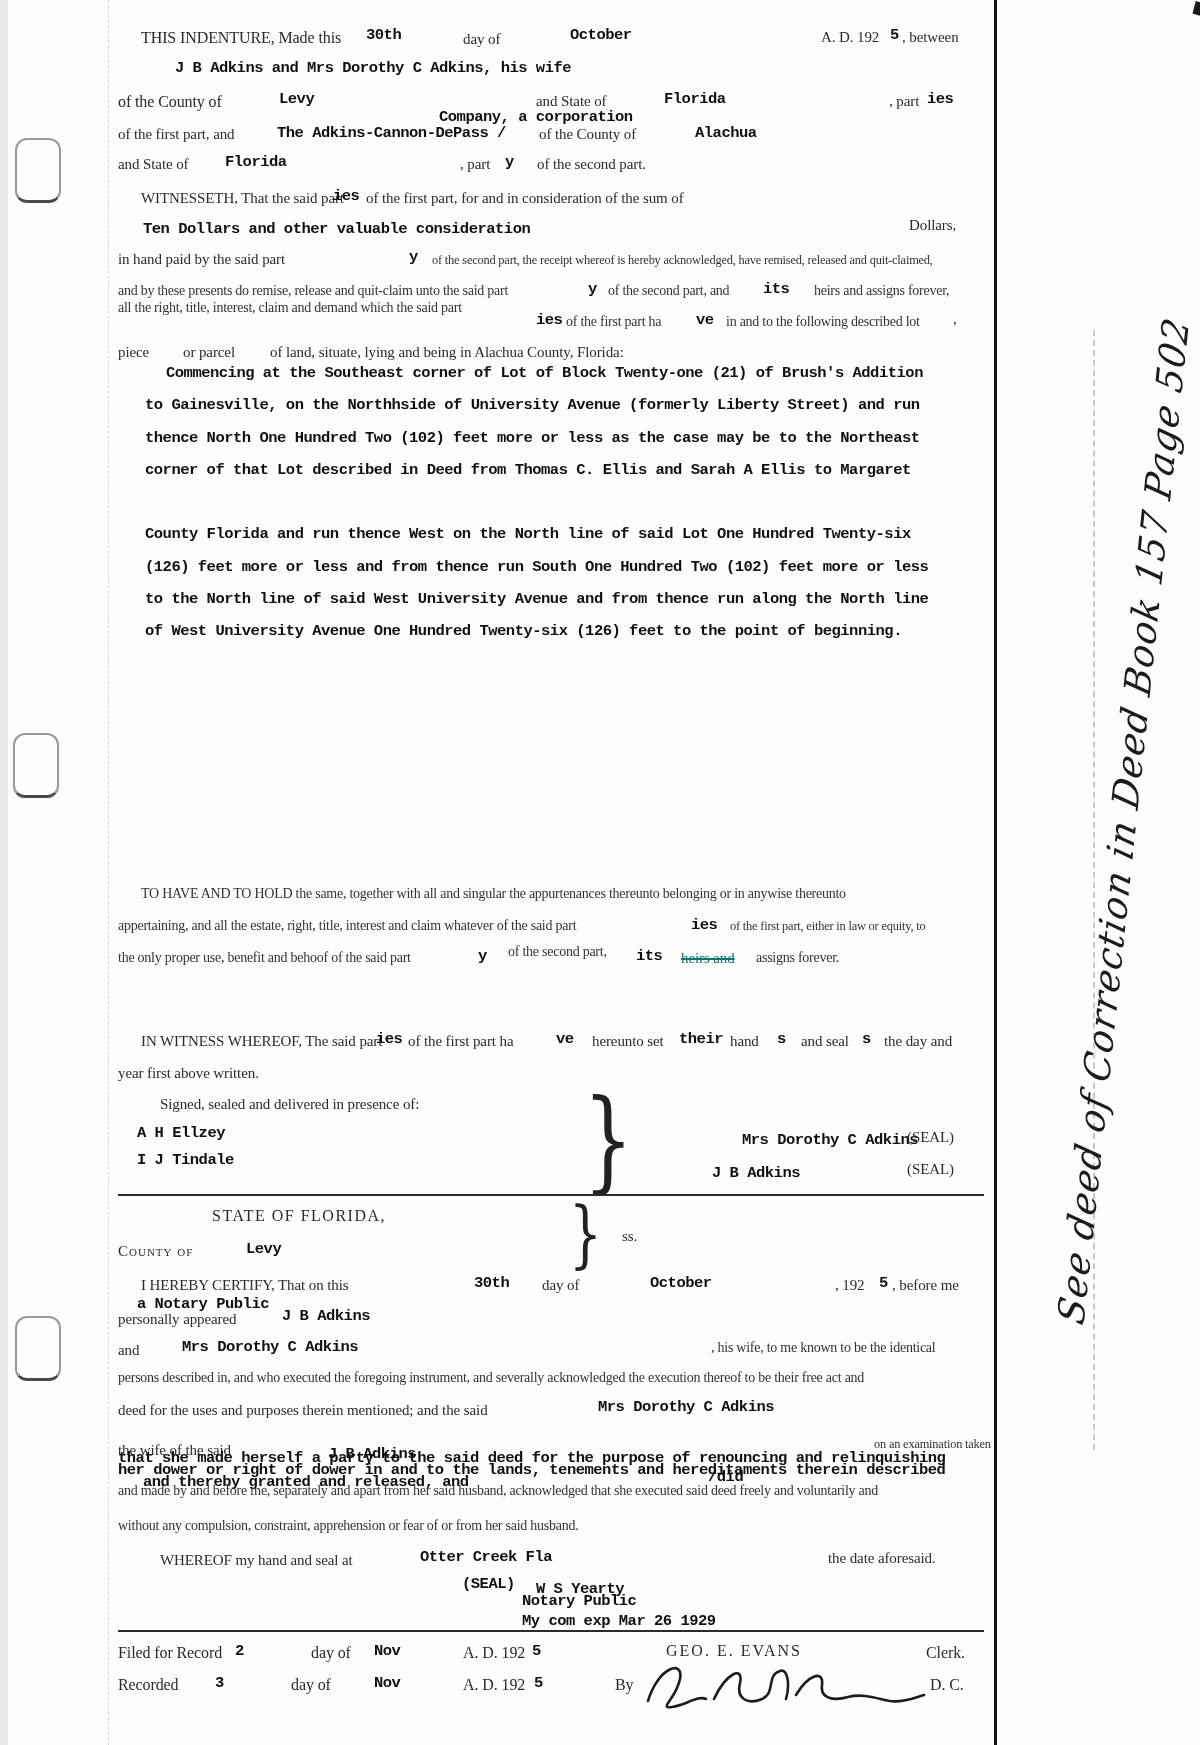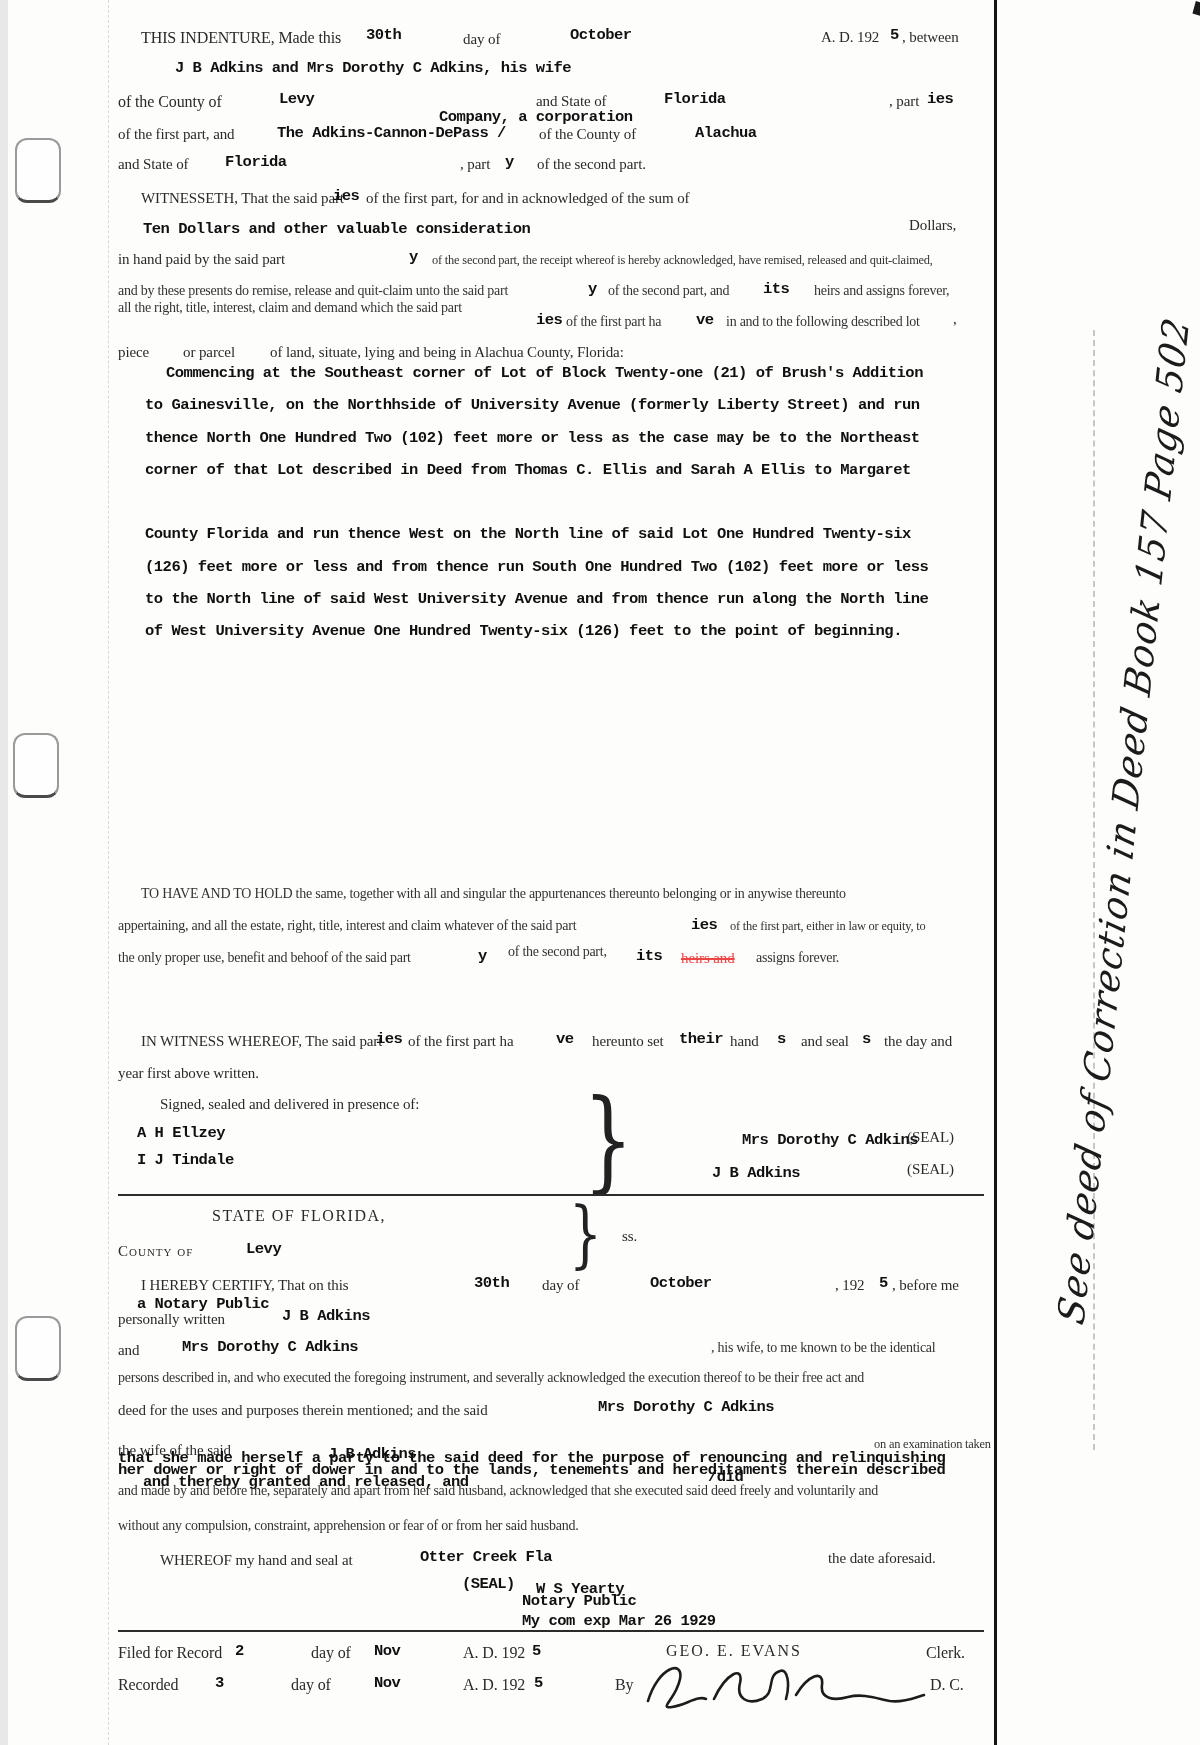--- a/index.html
+++ b/index.html
@@ -8,21 +8,21 @@
   .page span{position:absolute;white-space:nowrap;line-height:1.05;}
   
   .pr{font-size:15px;color:#2a2a2a;letter-spacing:-0.1px;}
   .lg{font-size:16px;}
   .cond{font-size:14px;color:#333;letter-spacing:-0.25px;}
   .xs{font-size:12.4px;color:#333;letter-spacing:-0.2px;}
   .caps{font-size:16px;letter-spacing:1.5px;color:#2a2a2a;}
   .sc{font-size:15px;font-variant:small-caps;letter-spacing:1px;color:#2a2a2a;}
   
   .ty{font-family:"Liberation Mono",monospace;font-weight:bold;font-size:15.5px;color:#101010;letter-spacing:-0.5px;}
-  .struck{text-decoration:line-through;text-decoration-thickness:2px;color:#ef4444;}
+  .struck{text-decoration:line-through;text-decoration-thickness:2px;color:#0f766e;}
   .brace{font-family:"DejaVu Serif",serif;font-weight:200;color:#222;transform:scaleX(.72);transform-origin:left top;line-height:.85;}
   .b1{font-size:110px;}
   .b2{font-size:72px;}
   .rule{position:absolute;height:2px;background:#2b2b2b;}
   .vline{position:absolute;left:986px;top:0;width:3px;height:1745px;background:#141414;}
   .dashline{position:absolute;left:1085px;top:330px;height:1120px;width:0;border-left:2px dashed #9c9c9c;opacity:.55;}
   .leftedge{position:absolute;left:100px;top:0;height:1745px;width:0;border-left:1px dashed #cfcfcf;opacity:.8;}
   .hole{position:absolute;width:42px;height:60px;border:2px solid #9a9a9a;border-bottom:3px solid #4a4a4a;border-radius:12px;background:#fefefe;}
   .speck{position:absolute;left:1186px;top:2px;width:9px;height:13px;background:#1a1a1a;transform:rotate(15deg);}
   .handnote{position:absolute;left:1042px;top:1318px;transform:rotate(-84deg) skewX(-8deg);transform-origin:0 0;
@@ -62,21 +62,21 @@
   <span class="pr" style="left:531px;top:127px">of the County of</span>
   <span class="ty" style="left:687px;top:125px">Alachua</span>
   <span class="pr" style="left:110px;top:157px">and State of</span>
   <span class="ty" style="left:217px;top:154px">Florida</span>
   <span class="pr" style="left:452px;top:157px">, part</span>
   <span class="ty" style="left:497px;top:154px">y</span>
   <span class="pr" style="left:529px;top:157px">of the second part.</span>
 
   <span class="pr" style="left:133px;top:191px">WITNESSETH, That the said part</span>
   <span class="ty" style="left:325px;top:188px">ies</span>
-  <span class="pr" style="left:358px;top:191px">of the first part, for and in acknowledged of the sum of</span>
+  <span class="pr" style="left:358px;top:191px">of the first part, for and in consideration of the sum of</span>
   <span class="pr" style="left:901px;top:218px">Dollars,</span>
   <span class="ty" style="left:135px;top:221px">Ten Dollars and other valuable consideration</span>
   <span class="pr" style="left:110px;top:252px">in hand paid by the said part</span>
   <span class="ty" style="left:401px;top:249px">y</span>
   <span class="xs" style="left:424px;top:254px">of the second part, the receipt whereof is hereby acknowledged, have remised, released and quit-claimed,</span>
   <span class="cond" style="left:110px;top:284px">and by these presents do remise, release and quit-claim unto the said part</span>
   <span class="ty" style="left:580px;top:281px">y</span>
   <span class="cond" style="left:600px;top:284px">of the second part, and</span>
   <span class="ty" style="left:755px;top:281px">its</span>
   <span class="cond" style="left:806px;top:284px">heirs and assigns forever,</span>
@@ -139,21 +139,21 @@
   <span class="sc" style="left:110px;top:1244px">County of</span>
   <span class="ty" style="left:238px;top:1241px">Levy</span>
   <span class="pr" style="left:133px;top:1278px">I HEREBY CERTIFY, That on this</span>
   <span class="ty" style="left:466px;top:1275px">30th</span>
   <span class="pr" style="left:534px;top:1278px">day of</span>
   <span class="ty" style="left:642px;top:1275px">October</span>
   <span class="pr" style="left:827px;top:1278px">, 192</span>
   <span class="ty" style="left:871px;top:1275px">5</span>
   <span class="pr" style="left:884px;top:1278px">, before me</span>
   <span class="ty" style="left:129px;top:1296px">a Notary Public</span>
-  <span class="pr" style="left:110px;top:1312px">personally written</span>
+  <span class="pr" style="left:110px;top:1312px">personally appeared</span>
   <span class="ty" style="left:274px;top:1308px">J B Adkins</span>
   <span class="pr" style="left:110px;top:1343px">and</span>
   <span class="ty" style="left:174px;top:1339px">Mrs Dorothy C Adkins</span>
   <span class="cond" style="left:703px;top:1341px">, his wife, to me known to be the identical</span>
   <span class="cond" style="left:110px;top:1371px">persons described in, and who executed the foregoing instrument, and severally acknowledged the execution thereof to be their free act and</span>
   <span class="pr" style="left:110px;top:1403px">deed for the uses and purposes therein mentioned; and the said</span>
   <span class="ty" style="left:590px;top:1399px">Mrs Dorothy C Adkins</span>
   <span class="pr" style="left:110px;top:1443px">the wife of the said</span>
   <span class="ty" style="left:320px;top:1446px">J B Adkins</span>
   <span class="xs" style="left:866px;top:1438px">on an examination taken</span>

